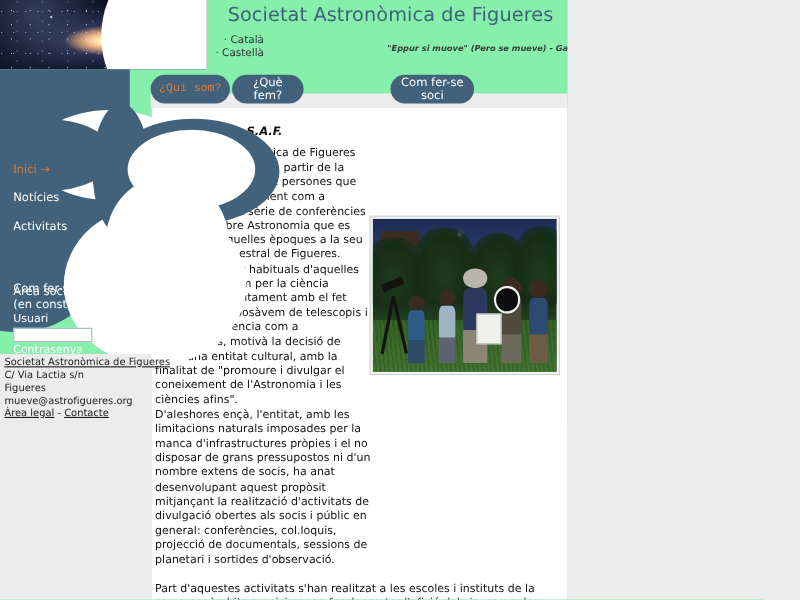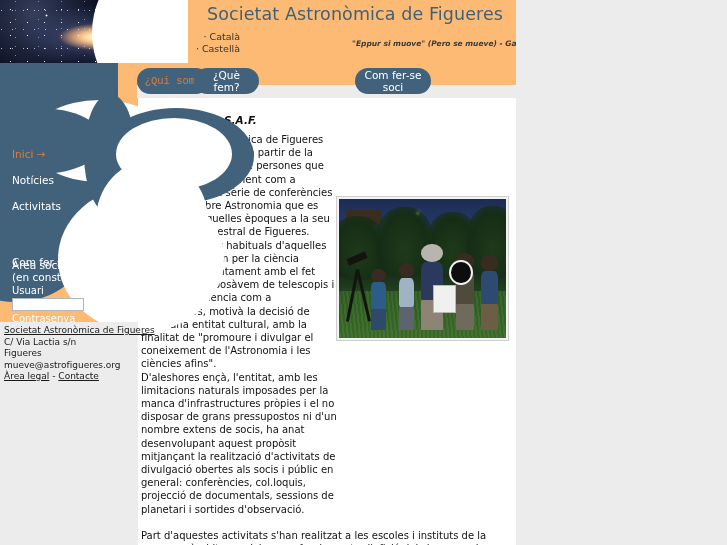--- a/index.html
+++ b/index.html
@@ -15,21 +15,21 @@
     overflow: hidden;
   }
 
   
   #page {
     position: absolute;
     left: 0;
     top: 0;
     width: 516px;
     height: 545px;
-    background: #fdba74;
+    background: #86efac;
     overflow: hidden;
   }
 
   
   #header {
     position: absolute;
     left: 0; top: 0;
     width: 516px;
     height: 63px;
   }
@@ -389,21 +389,21 @@
     </div>
 
     <div id="quote">"Eppur si muove" (Pero se mueve) - Galileo Galilei</div>
   </div>
 
   <div id="nav">
     <div id="nav-strip"></div>
     <div class="navbtn active" style="left:137px; width:72px;">
       <span>¿Qui som?</span>
     </div>
-    <div class="navbtn" style="left:194px; width:65px;">
+    <div class="navbtn" style="left:211px; width:65px;">
       <span>¿Què fem?</span>
     </div>
     <div class="navbtn" style="left:355px; width:76px;">
       <span>Com fer-se soci</span>
     </div>
   </div>
 
   <div id="sidebar">
     <div id="sidebar-nav">
       <div class="side-link home">

